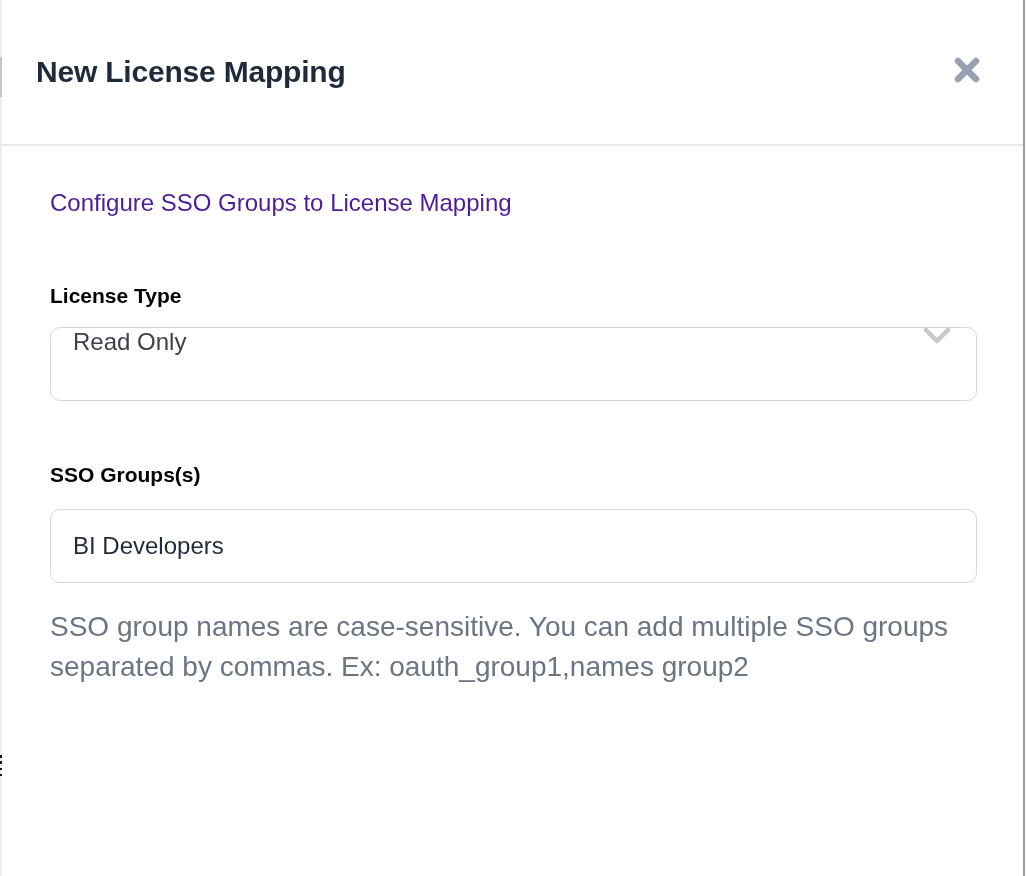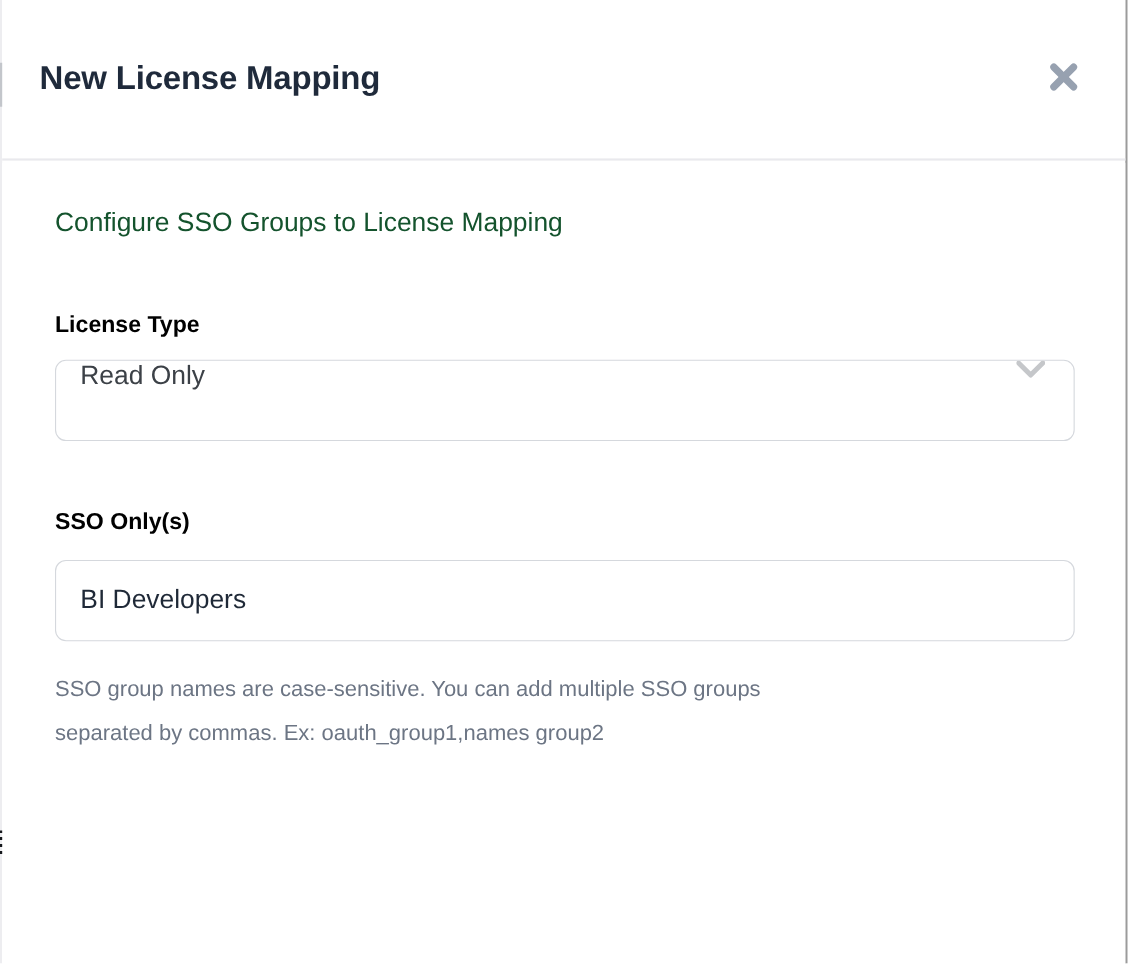--- a/index.html
+++ b/index.html
@@ -57,21 +57,21 @@
     display: flex; align-items: center; justify-content: center;
   }
 
   .modal-body {
     position: absolute; top: 148px; left: 2px; right: 5px; bottom: 0;
     background: #ffffff;
     padding: 40px 44px 0 48px;
   }
   .intro-text {
     font-size: 24px;
-    color: #14532d;
+    color: #4c1d95;
     line-height: 30px;
   }
 
   .field-label {
     display: block;
     font-size: 21px;
     font-weight: 700;
     color: #000000;
     line-height: 24px;
   }
@@ -103,21 +103,21 @@
     padding: 13px 22px;
     font-family: "Liberation Sans", "DejaVu Sans", sans-serif;
     font-size: 24px;
     color: #1f2937;
     outline: none;
     display: block;
   }
 
   .help-text {
     margin-top: 24px;
-    font-size: 20px;
+    font-size: 28px;
     line-height: 40px;
     color: #6c7584;
   }
 </style>
 </head>
 <body>
 
 <div class="left-edge-line"></div>
 <div class="left-edge-patch"></div>
 <div class="left-edge-dashes"></div>
@@ -143,21 +143,21 @@
 
   <div class="select-box">
     <span class="select-value">Read Only</span>
     <span style="display:flex;">
       <svg width="26" height="16" viewBox="0 0 26 16">
         <polyline points="2,2 13,13 24,2" fill="none" stroke="#c5c7ca" stroke-width="4.5" stroke-linecap="round" stroke-linejoin="round"></polyline>
       </svg>
     </span>
   </div>
 
-  <label class="field-label label-sso">SSO Only(s)</label>
+  <label class="field-label label-sso">SSO Groups(s)</label>
 
   <input class="text-input" type="text" value="BI Developers" style="">
 
   <div class="help-text">
     <div>SSO group names are case-sensitive. You can add multiple SSO groups</div>
     <div>separated by commas. Ex: oauth_group1,names group2</div>
   </div>
 
 </div>
 

